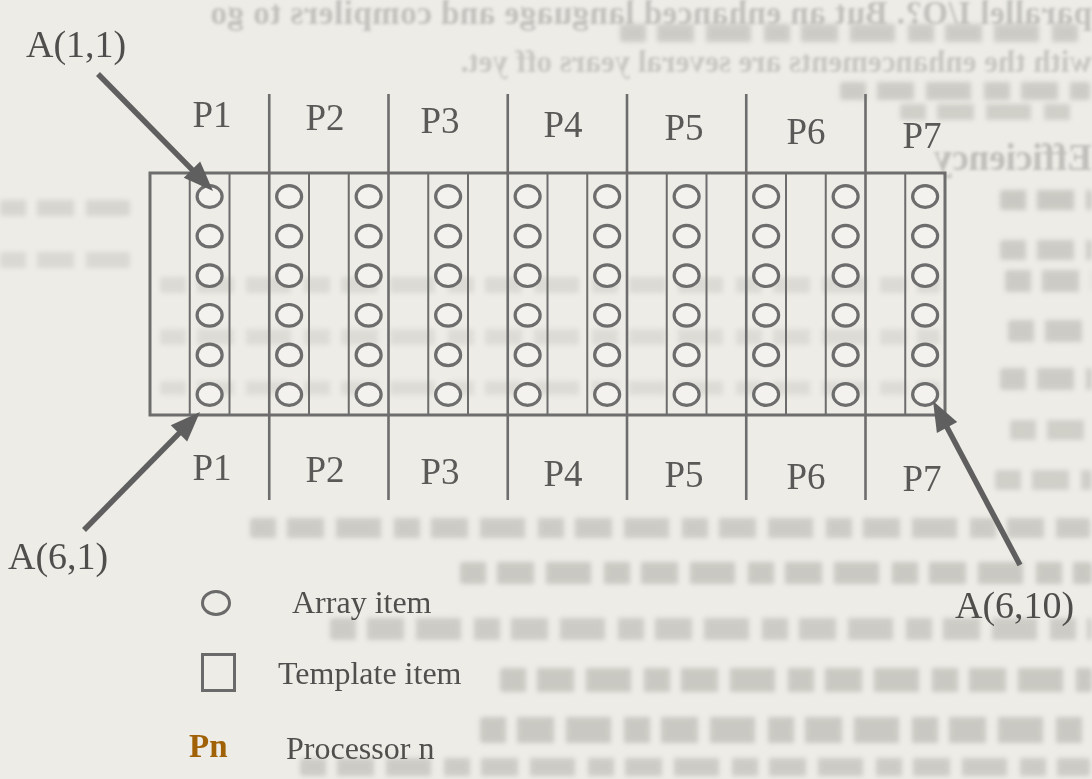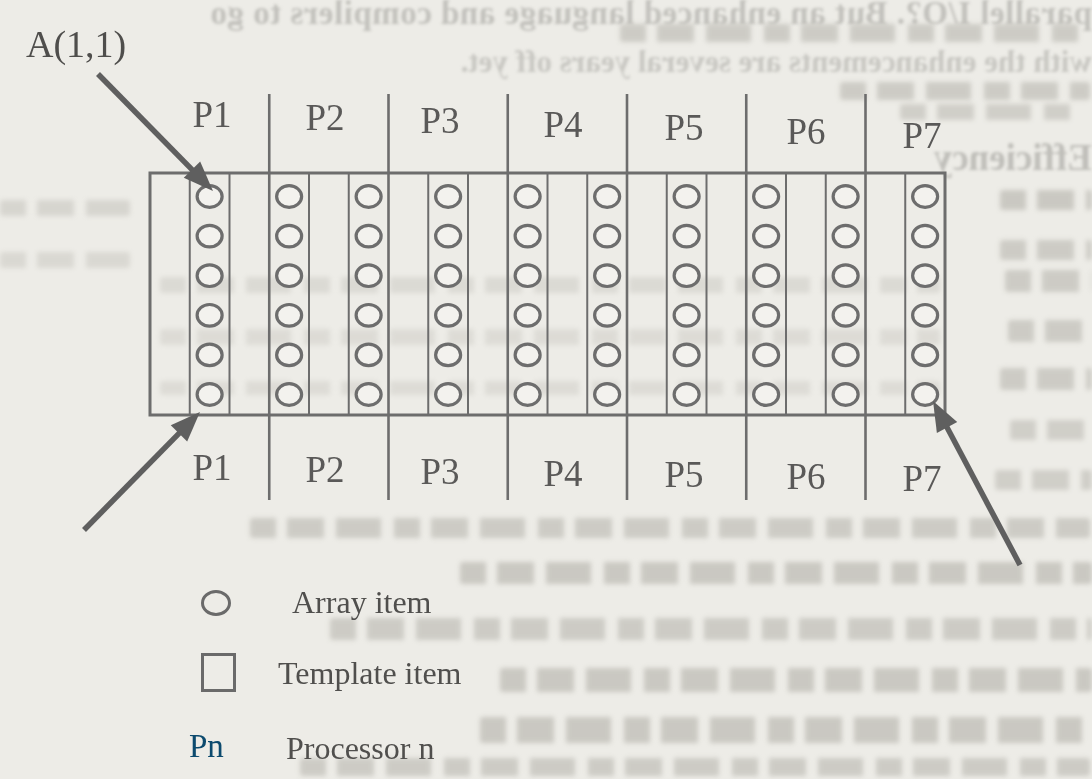--- a/index.html
+++ b/index.html
@@ -21,21 +21,21 @@
   #diagram{position:absolute;left:0;top:0;z-index:2;}
   
   .lbl{position:absolute;z-index:3;white-space:nowrap;color:#4f4e4c;}
   .corner{font-size:38px;}
   .proc{font-size:37px;color:#5a5958;transform:translateX(-50%);}
   
   .legend-sym-circle{position:absolute;z-index:3;left:201px;top:590px;width:24px;height:20px;
       border:3.5px solid #6a6a6a;border-radius:50%;}
   .legend-sym-square{position:absolute;z-index:3;left:201px;top:653px;width:29px;height:33px;
       border:3.5px solid #6a6a6a;}
-  .legend-sym-pn{position:absolute;z-index:3;left:189px;top:728px;font-size:33px;color:#0c4a6e;}
+  .legend-sym-pn{position:absolute;z-index:3;left:189px;top:728px;font-size:33px;color:#a16207;font-weight:bold;}
   .legend-text{position:absolute;z-index:3;font-size:32px;color:#504f4d;white-space:nowrap;}
 </style>
 </head>
 <body>
 
 <div class="page">
 
   <div class="bleed">
     <div class="bleed-text bleed-line1">parallel I/O?. But an enhanced language and compilers to go</div>
     <div class="bleed-text bleed-line2">with the enhancements are several years off yet.</div>
@@ -147,20 +147,22 @@
       <ellipse cx="925.125" cy="394.5" rx="12.5" ry="10.8" fill="#f3f2ee" stroke="#6d6d6d" stroke-width="3.2"></ellipse>
       <line x1="98" y1="74" x2="195.47537534362553" y2="173.17059926264508" stroke="#5f5f5f" stroke-width="5.5"></line>
       <polygon points="213,191 183.76892607316736,177.66604645710638 200.1719747515339,161.54339177324184" fill="#5f5f5f"></polygon>
       <line x1="84" y1="530" x2="182.4740617979746" y2="429.82810955033614" stroke="#5f5f5f" stroke-width="5.5"></line>
       <polygon points="200,412 187.16980455072417,441.45566303333504 170.7679437644149,425.33179988747173" fill="#5f5f5f"></polygon>
       <line x1="1020" y1="565" x2="944.7157506498236" y2="423.0848632939205" stroke="#5f5f5f" stroke-width="5.5"></line>
       <polygon points="933,401 957.2179378949918,422.11259065378573 936.8998636645849,432.89108125162346" fill="#5f5f5f"></polygon>
     </svg>
 
   <div class="lbl corner" style="left:26px;top:22px">A(1,1)</div>
+  <div class="lbl corner" style="left:8px;top:534px">A(6,1)</div>
+  <div class="lbl corner" style="left:955px;top:583px">A(6,10)</div>
 
   <div class="lbl proc" style="left:212px;top:93px">P1</div>
   <div class="lbl proc" style="left:325px;top:96px">P2</div>
   <div class="lbl proc" style="left:440px;top:99px">P3</div>
   <div class="lbl proc" style="left:563px;top:103px">P4</div>
   <div class="lbl proc" style="left:684px;top:106px">P5</div>
   <div class="lbl proc" style="left:806px;top:110px">P6</div>
   <div class="lbl proc" style="left:922px;top:114px">P7</div>
 
   <div class="lbl proc" style="left:212px;top:446px">P1</div>

